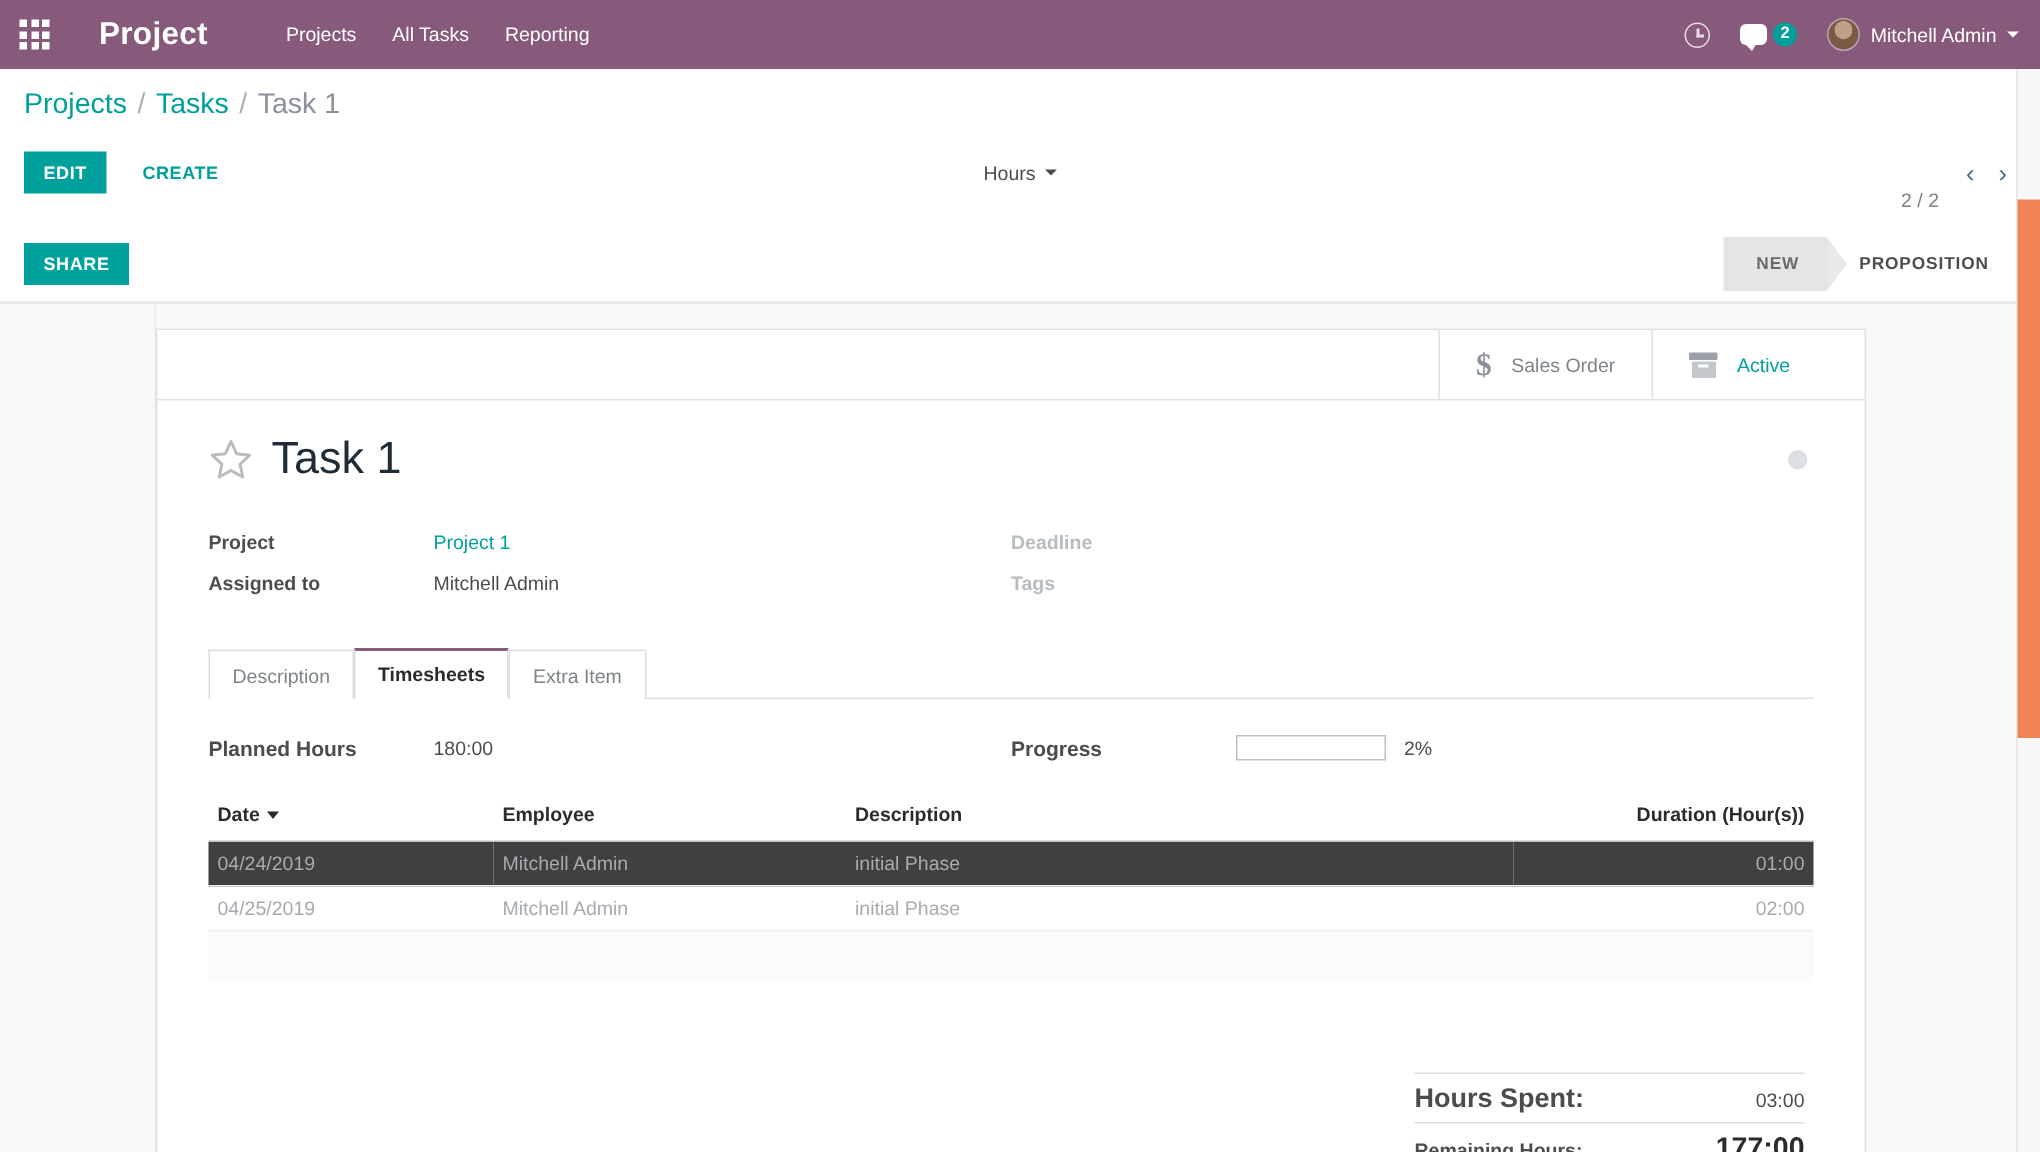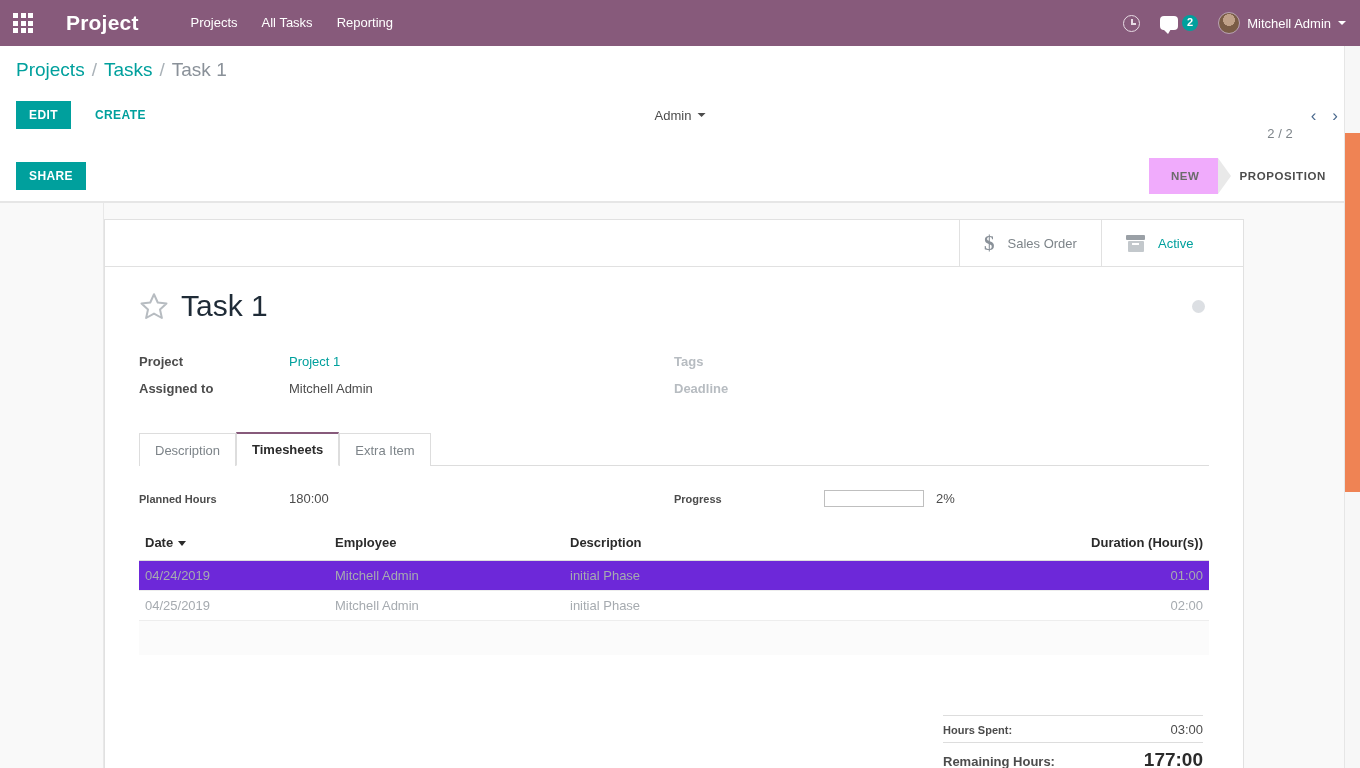--- a/index.html
+++ b/index.html
@@ -144,21 +144,21 @@
   .status-pill {
     position: relative;
     display: flex; align-items: center;
     padding: 0 18px 0 22px;
     font-size: 11.5px; font-weight: bold; letter-spacing: 0.6px;
     text-transform: uppercase;
     color: #8a9199;
     background: transparent;
     cursor: pointer;
   }
-  .status-pill.active { background: #f0abfc; color: #6b6b6b; }
+  .status-pill.active { background: #e5e5e5; color: #6b6b6b; }
   .status-pill.active::after {
     content: ""; position: absolute; right: -13px; top: 0;
     width: 0; height: 0;
     border-top: 18px solid transparent;
     border-bottom: 18px solid transparent;
     border-left: 13px solid #e9e9e9;
     z-index: 2;
   }
   .status-pill:last-child { color: #4c4c4c; padding-right: 18px; }
 
@@ -249,21 +249,21 @@
     border: 1px solid #dddddd;
     border-bottom-color: #ffffff;
     border-top: 2px solid #875a7b;
     padding-top: 8px;
     font-weight: bold;
   }
 
   .tab-content { padding: 24px 0 0 0; }
   .hours-row { display: flex; margin-bottom: 22px; }
   .hours-col { width: 50%; display: flex; align-items: center; }
-  .hours-label { width: 150px; flex: 0 0 150px; font-weight: bold; font-size: 11px; color: #4c4c4c; }
+  .hours-label { width: 150px; flex: 0 0 150px; font-weight: bold; font-size: 14px; color: #4c4c4c; }
   .hours-value { font-size: 13px; color: #4c4c4c; }
   .progress-box {
     width: 100px; height: 17px;
     border: 1px solid #bfbfbf;
     background: #ffffff;
     position: relative;
     margin-right: 12px;
   }
   .progress-fill { height: 100%; background: #00a09d; }
   .progress-pct { font-size: 13px; color: #4c4c4c; }
@@ -280,31 +280,31 @@
     white-space: nowrap;
   }
   .ts-table th.num, .ts-table td.num { text-align: right; }
   .sort-caret { display:inline-block; width:0;height:0;border-left:4px solid transparent;border-right:4px solid transparent;border-top:5px solid #2b2b2b; margin-left:5px; vertical-align: middle; }
   .ts-table td {
     font-size: 13px;
     color: #a6abb0;
     padding: 7px 6px;
     border-bottom: 1px solid #ededed;
   }
-  .ts-table tr.row-shaded td { background: #6d28d9; }
+  .ts-table tr.row-shaded td { background: #404040; }
   .ts-table tr.filler td { height: 34px; background: #fbfbfb; border-bottom: none; }
 
   .totals { margin-top: 60px; display: flex; justify-content: flex-end; padding-right: 6px; }
   .totals-inner { width: 260px; }
   .total-row {
     display: flex; justify-content: space-between; align-items: baseline;
     padding: 6px 0 5px 0;
     border-top: 1px solid #dddddd;
   }
-  .total-label { font-weight: bold; font-size: 11px; color: #4c4c4c; }
+  .total-label { font-weight: bold; font-size: 18px; color: #4c4c4c; }
   .total-value { font-size: 13px; color: #4c4c4c; }
   .total-row.big .total-label { font-size: 13px; }
   .total-row.big .total-value { font-size: 19px; font-weight: bold; color: #2b2b2b; }
   .page-scrollbar-outer {
     position: fixed; right: 0; top: 46px; width: 16px; height: 722px;
     background: #f7f7f7; border-left: 1px solid #e6e6e6; z-index: 50;
   }
   .page-scrollbar-thumb {
     position: absolute; left: 0; width: 16px; top: 87px; height: 359px;
     background: #ef8354;
@@ -360,21 +360,21 @@
     <span class="bc-link">Tasks</span>
     <span class="bc-sep">/</span>
     <span class="bc-current">Task 1</span>
   </div>
 
   <div class="buttons-row">
     <button class="btn-primary">EDIT</button>
     <button class="btn-link-teal">CREATE</button>
 
     <div class="action-dd">
-      <span>Admin</span>
+      <span>Hours</span>
       <span class="caret"></span>
     </div>
 
     <div class="pager">
       <span class="pager-count">2 / 2</span>
       <span class="pager-btn">‹</span>
       <span class="pager-btn">›</span>
     </div>
   </div>
 
@@ -426,25 +426,25 @@
               <span class="field-label">Project</span>
               <span class="field-value link">Project 1</span>
             </div>
             <div class="field-row">
               <span class="field-label">Assigned to</span>
               <span class="field-value">Mitchell Admin</span>
             </div>
           </div>
           <div class="field-col">
             <div class="field-row">
+              <span class="field-label muted">Deadline</span>
+              <span class="field-value"></span>
+            </div>
+            <div class="field-row">
               <span class="field-label muted">Tags</span>
-              <span class="field-value"></span>
-            </div>
-            <div class="field-row">
-              <span class="field-label muted">Deadline</span>
               <span class="field-value"></span>
             </div>
           </div>
         </div>
 
         <div class="notebook-tabs">
           <div class="nb-tab inactive">Description</div>
           <div class="nb-tab active">Timesheets</div>
           <div class="nb-tab inactive">Extra Item</div>
         </div>

